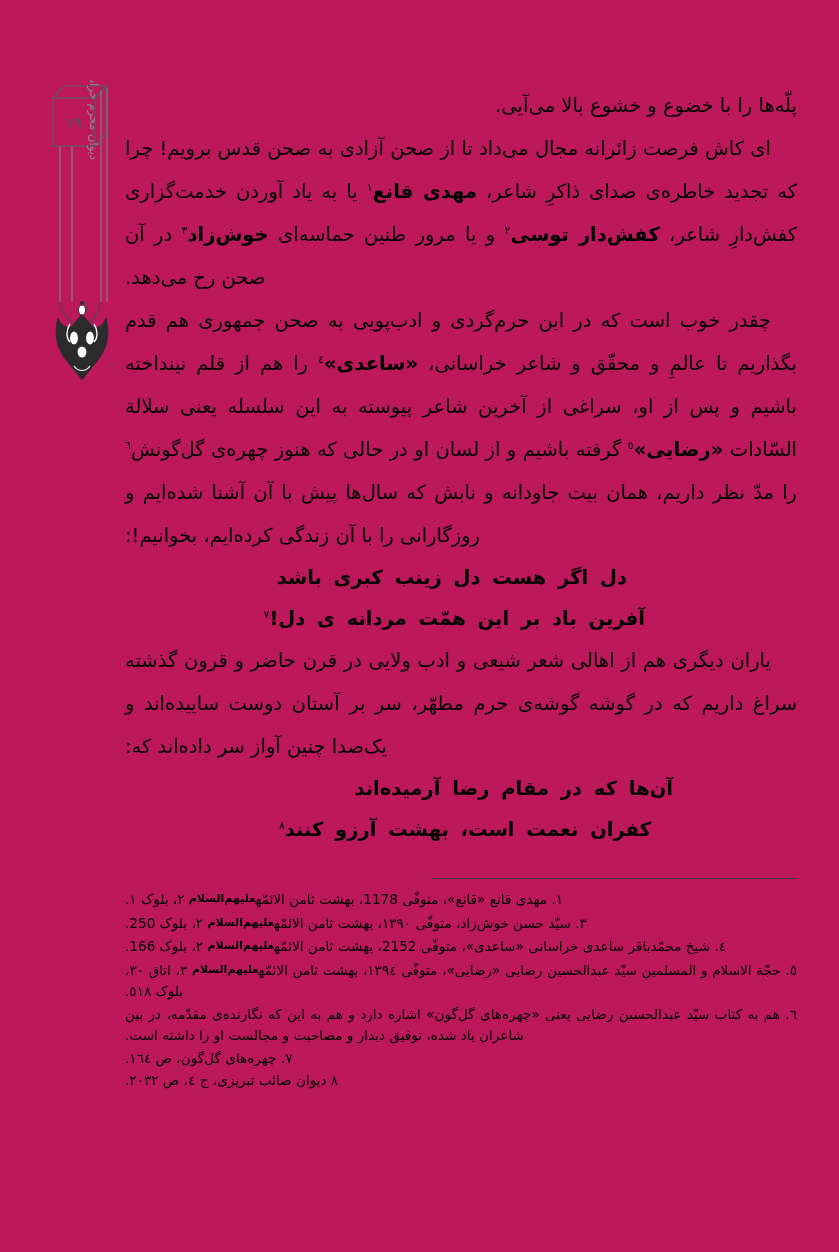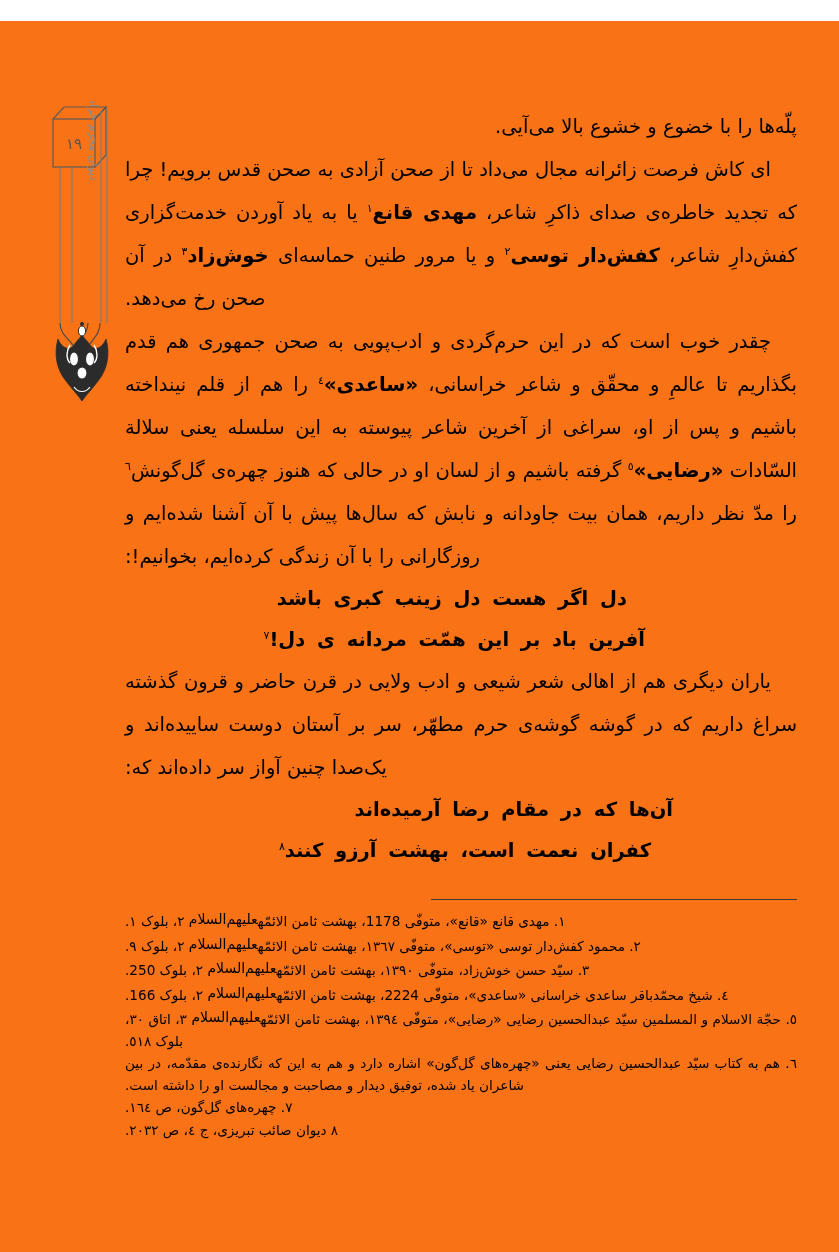--- a/index.html
+++ b/index.html
@@ -13,22 +13,21 @@
     height: 1252px;
     position: relative;
     overflow: hidden;
     font-family: "DejaVu Sans", "Liberation Sans", sans-serif;
     color: #000000;
   }
 
   .page {
     position: absolute;
     inset: 0;
-    background: #f97316;
-    margin-top: 21px;
+    background: #be185d;
   }
 
   
   .sidebar {
     position: absolute;
     left: 44px;
     top: 80px;
     width: 84px;
     height: 300px;
   }
@@ -135,23 +134,24 @@
     line-height: 21.5px;
     direction: rtl;
     text-align: justify;
     text-align-last: left;
     margin: 0 0 1px 0;
     font-weight: 400;
   }
   .fn-item.short { text-align: right; }
 
   .fn-sym {
-    font-size: 14px;
+    font-size: 11px;
     vertical-align: 2px;
     letter-spacing: -0.5px;
+    font-weight: bold;
   }
 </style>
 </head>
 <body>
 
 <div class="page">
 
   <div class="sidebar">
     <svg width="84" height="300" viewBox="0 0 84 300" xmlns="http://www.w3.org/2000/svg">
 
@@ -224,35 +224,30 @@
   <div class="footnote-area">
     <hr class="fn-rule">
     <ol class="fn-list">
 
       <li class="fn-item">
         <span>۱.</span>
         <span>مهدی قانع «قانع»، متوفّی 1178، بهشت ثامن الائمّه</span><span class="fn-sym">علیهم‌السلام</span>
         <span>۲، بلوک ۱.</span>
       </li>
 
-      <li class="fn-item">
-        <span>۲.</span>
-        <span>محمود کفش‌دار توسی «توسی»، متوفّی ۱۳٦۷، بهشت ثامن الائمّه</span><span class="fn-sym">علیهم‌السلام</span>
-        <span>۲، بلوک ۹.</span>
-      </li>
 
       <li class="fn-item">
         <span>۳.</span>
         <span>سیّد حسن خوش‌زاد، متوفّی ۱۳۹۰، بهشت ثامن الائمّه</span><span class="fn-sym">علیهم‌السلام</span>
         <span>۲، بلوک 250.</span>
       </li>
 
       <li class="fn-item">
         <span>٤.</span>
-        <span>شیخ محمّدباقر ساعدی خراسانی «ساعدی»، متوفّی 2224، بهشت ثامن الائمّه</span><span class="fn-sym">علیهم‌السلام</span>
+        <span>شیخ محمّدباقر ساعدی خراسانی «ساعدی»، متوفّی 2152، بهشت ثامن الائمّه</span><span class="fn-sym">علیهم‌السلام</span>
         <span>۲، بلوک 166.</span>
       </li>
 
       <li class="fn-item">
         <span>٥.</span>
         <span>حجّة الاسلام و المسلمین سیّد عبدالحسین رضایی «رضایی»، متوفّی ۱۳۹٤، بهشت ثامن الائمّه</span><span class="fn-sym">علیهم‌السلام</span>
         <span>۳، اتاق ۳۰، بلوک ٥۱۸.</span>
       </li>
 
       <li class="fn-item">

